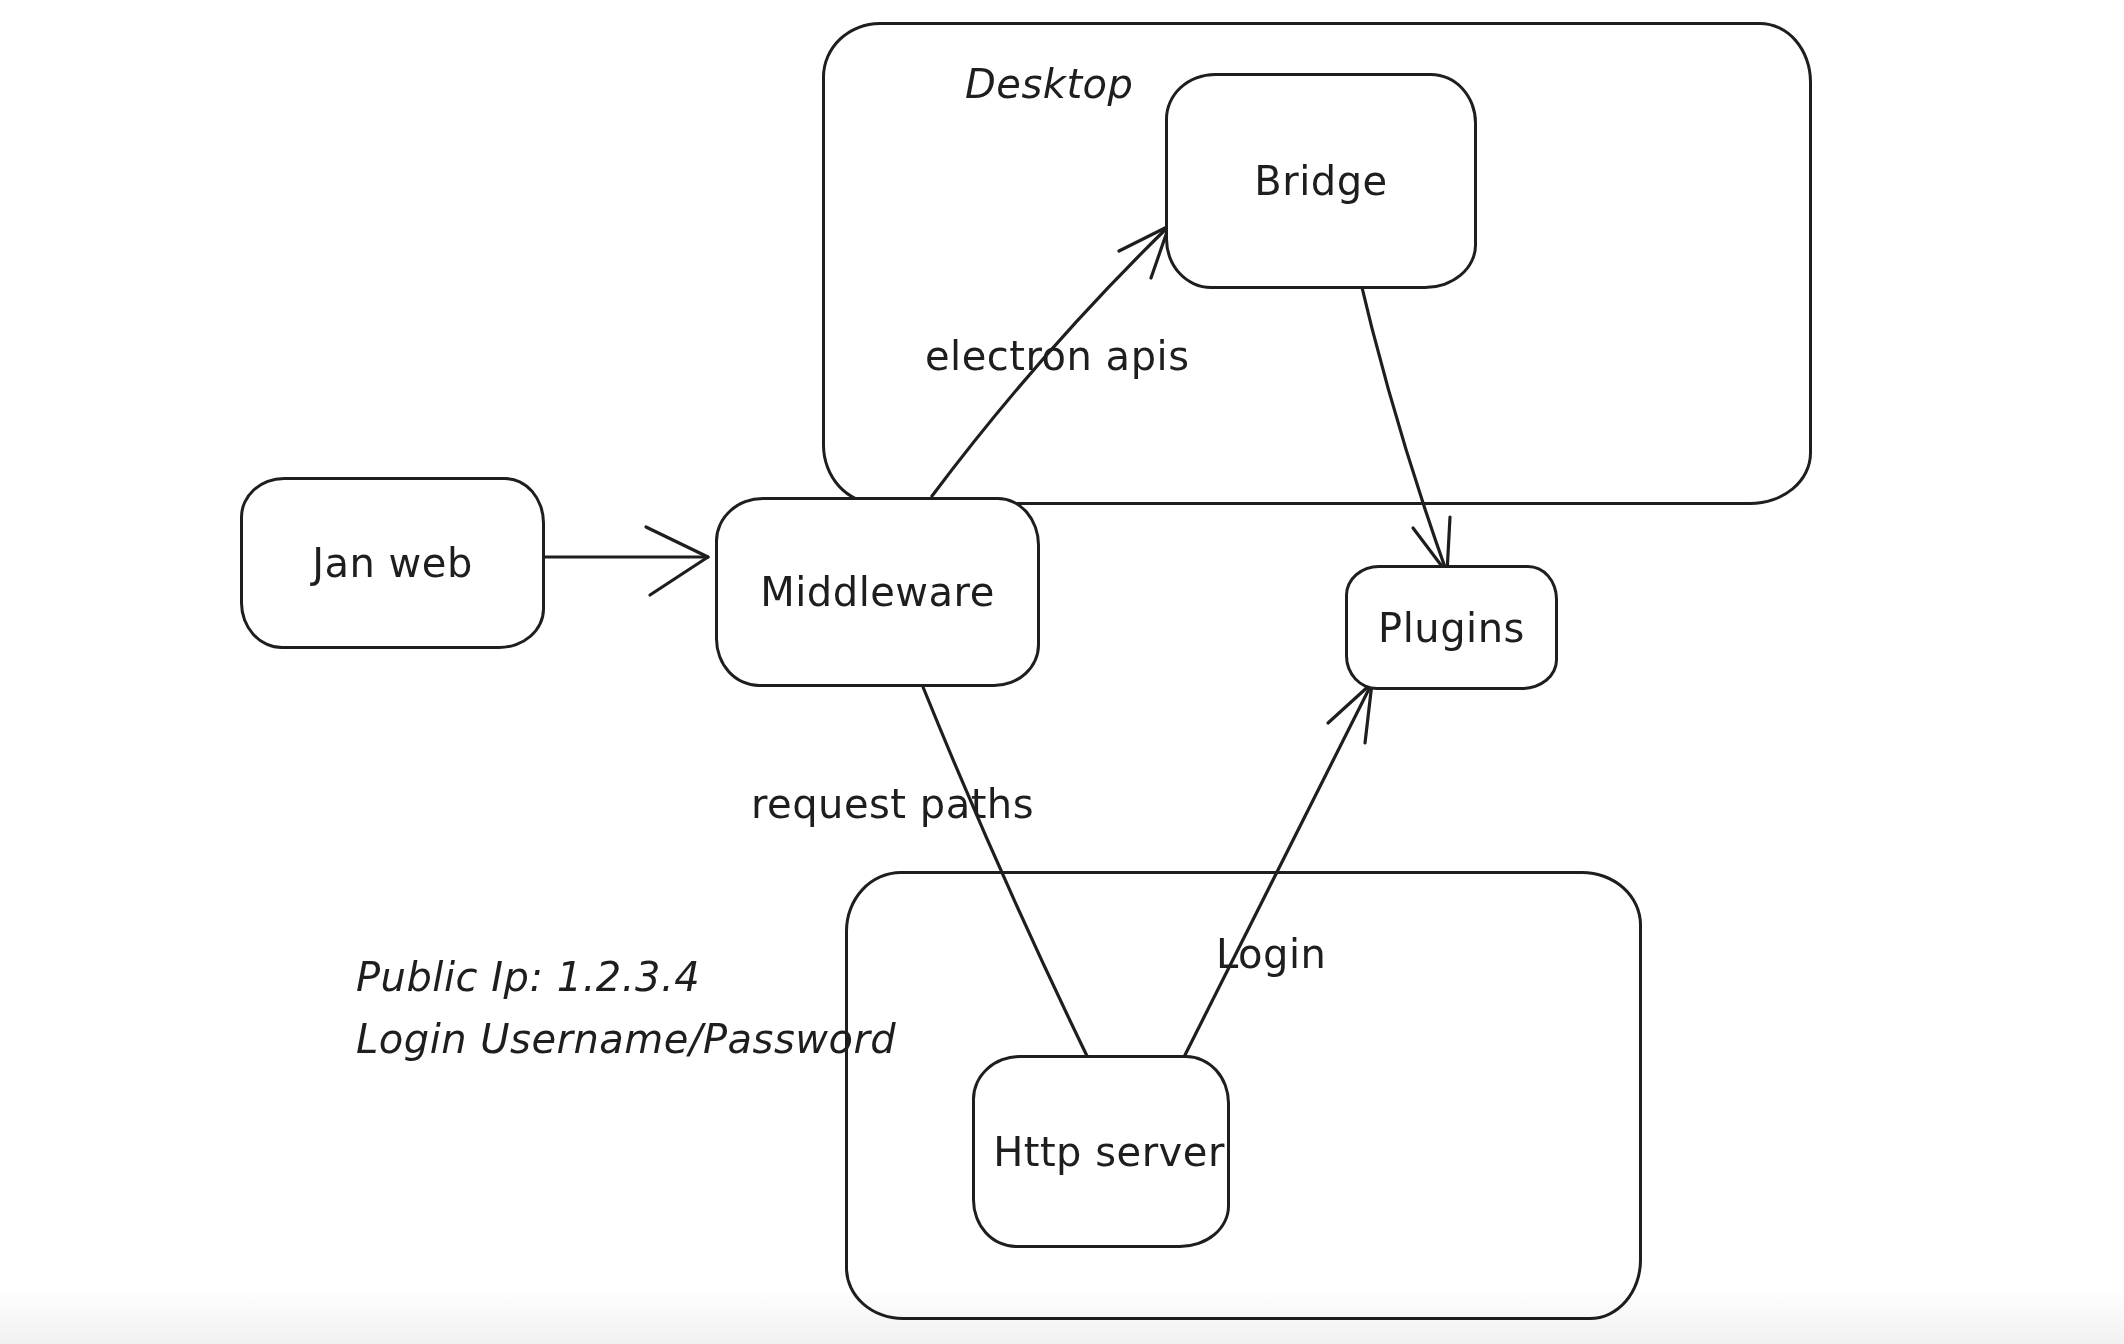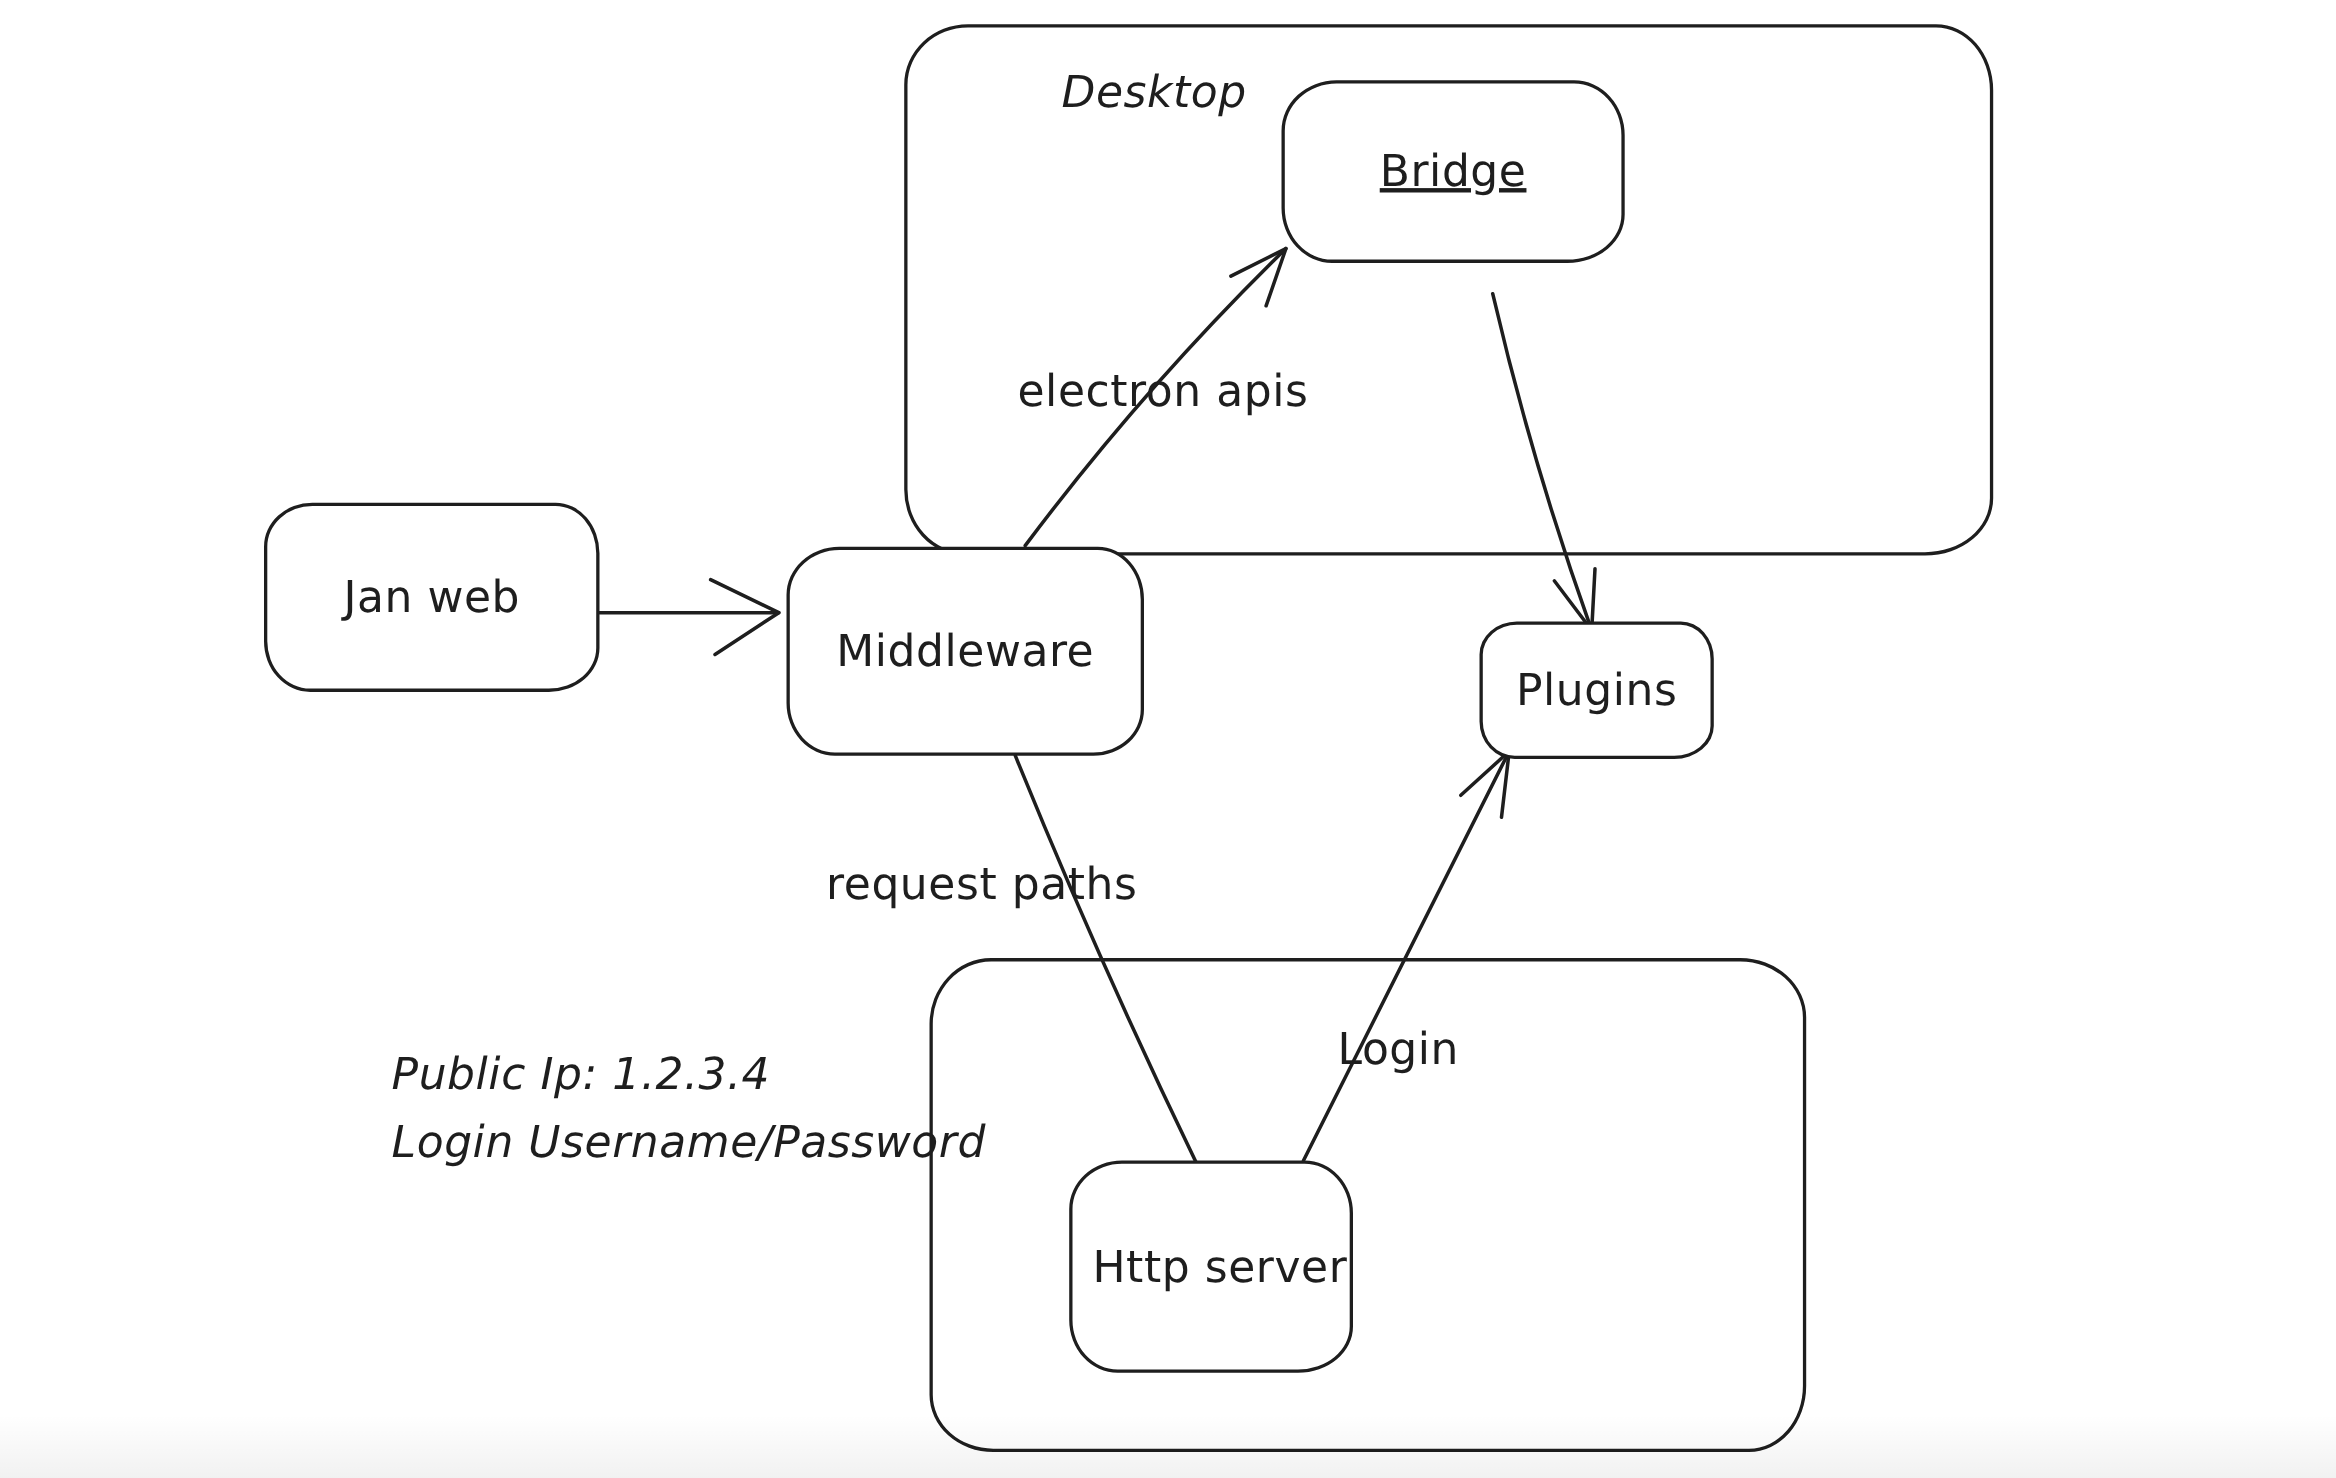--- a/index.html
+++ b/index.html
@@ -56,34 +56,33 @@
     background: #ffffff;
     box-sizing: border-box;
     display: flex;
     align-items: center;
     justify-content: center;
     font-size: 40px;
     letter-spacing: 0.5px;
     white-space: nowrap;
   }
   #jan-web-box {
-    left: 240px; top: 457px;
+    left: 240px; top: 477px;
     width: 305px; height: 172px;
     border-radius: 44px 40px 46px 42px / 40px 46px 40px 46px;
   }
   #middleware-box {
     left: 715px; top: 497px;
     width: 325px; height: 190px;
     border-radius: 48px 42px 46px 44px / 44px 48px 42px 48px;
   }
   #bridge-box {
     left: 1165px; top: 73px;
-    width: 312px; height: 166px;
+    width: 312px; height: 216px;
     border-radius: 50px 46px 52px 46px / 46px 50px 44px 50px;
-    text-decoration: underline;
   }
   #plugins-box {
     left: 1345px; top: 565px;
     width: 213px; height: 125px;
     border-radius: 34px 30px 36px 32px / 30px 34px 30px 34px;
   }
   #http-server-box {
     left: 972px; top: 1055px;
     width: 258px; height: 193px;
     border-radius: 48px 44px 50px 44px / 44px 48px 42px 48px;

